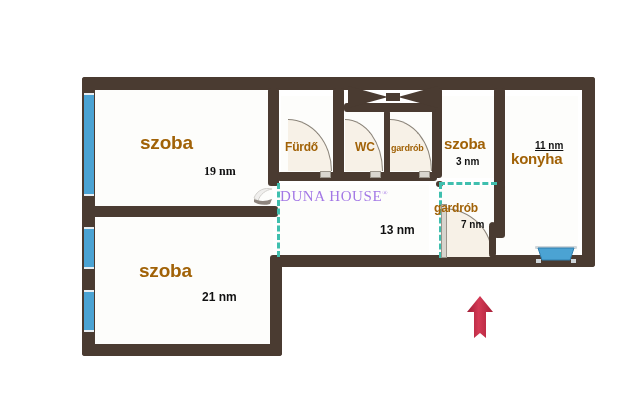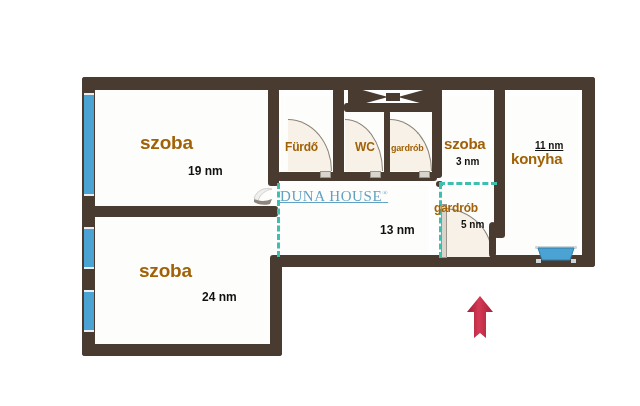--- a/index.html
+++ b/index.html
@@ -80,23 +80,22 @@
     position: absolute;
     display: flex;
     align-items: center;
     gap: 4px;
     opacity: 0.62;
     pointer-events: none;
   }
   .wm-text {
     font-family: "Liberation Serif", serif;
     font-size: 15px;
-    color: #0369a1;
+    color: #6d28d9;
     letter-spacing: 0.6px;
-    text-decoration: underline;
   }
   .wm-text .sup { font-size: 7px; vertical-align: super; }
   .tub {
     position: absolute;
   }
   .arrow { position: absolute; }
   .bowtie { position: absolute; }
 </style>
 </head>
 <body>
@@ -200,35 +199,35 @@
     <span style="display:inline-block;width:24px;height:20px;">
       <svg width="24" height="20" viewBox="0 0 24 20">
         <path d="M2,12 C5,4 13,1 20,3 C14,4 8,8 6,15 Z" fill="#e9e8e6" stroke="#b6b3ae" stroke-width="1"></path>
         <path d="M2,13 C6,15 13,16 20,13 L18,18 C11,20 5,18 2,16 Z" fill="#4a3b31"></path>
       </svg>
     </span>
     <span class="wm-text"><span>DUNA HOUSE</span><span class="sup">®</span></span>
   </div>
 
   <div class="label big" style="left:140px; top:132px;">szoba</div>
-  <div class="area" style="left:188px; top:164px;">19 nm</div>
+  <div class="area" style="left:204px; top:164px;font-family:Liberation Serif, serif;">19 nm</div>
 
   <div class="label big" style="left:139px; top:260px;">szoba</div>
-  <div class="area" style="left:202px; top:290px;">24 nm</div>
+  <div class="area" style="left:202px; top:290px;">21 nm</div>
 
   <div class="label small" style="left:285px; top:140px;">Fürdő</div>
 
   <div class="label small" style="left:355px; top:140px;">WC</div>
 
   <div class="label tiny" style="left:391px; top:143px;">gardrób</div>
 
   <div class="label mid" style="left:444px; top:135px;">szoba</div>
   <div class="area sm" style="left:456px; top:156px;">3 nm</div>
 
   <div class="label mid" style="left:511px; top:150px;">konyha</div>
   <div class="area sm" style="left:535px; top:140px;text-decoration:underline;">11 nm</div>
 
   <div class="area" style="left:358px; top:223px;margin-left:22px;">13 nm</div>
 
   <div class="label small" style="left:434px; top:201px;">gardrób</div>
-  <div class="area sm" style="left:461px; top:219px;">5 nm</div>
+  <div class="area sm" style="left:461px; top:219px;">7 nm</div>
 
 </div>
 
 </body></html>

